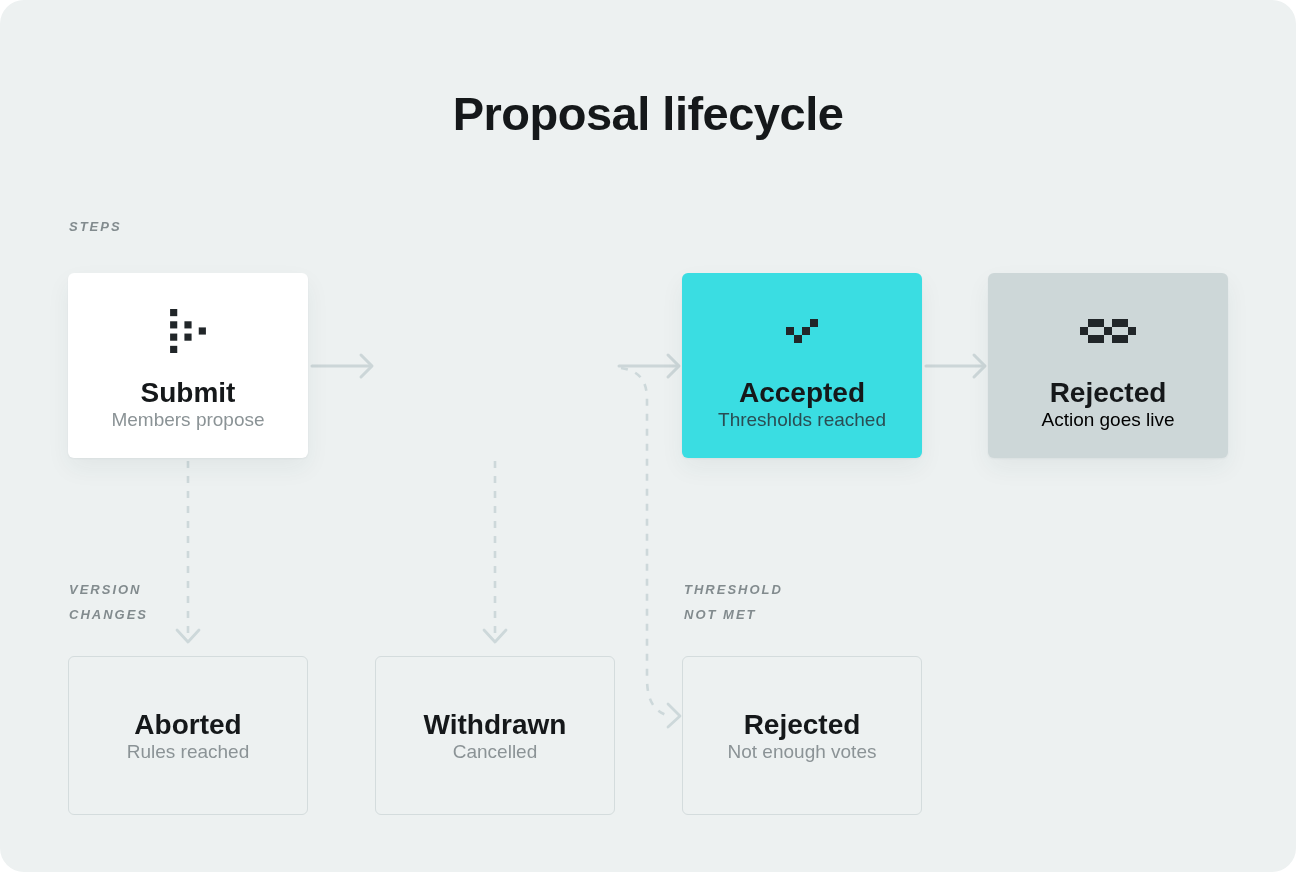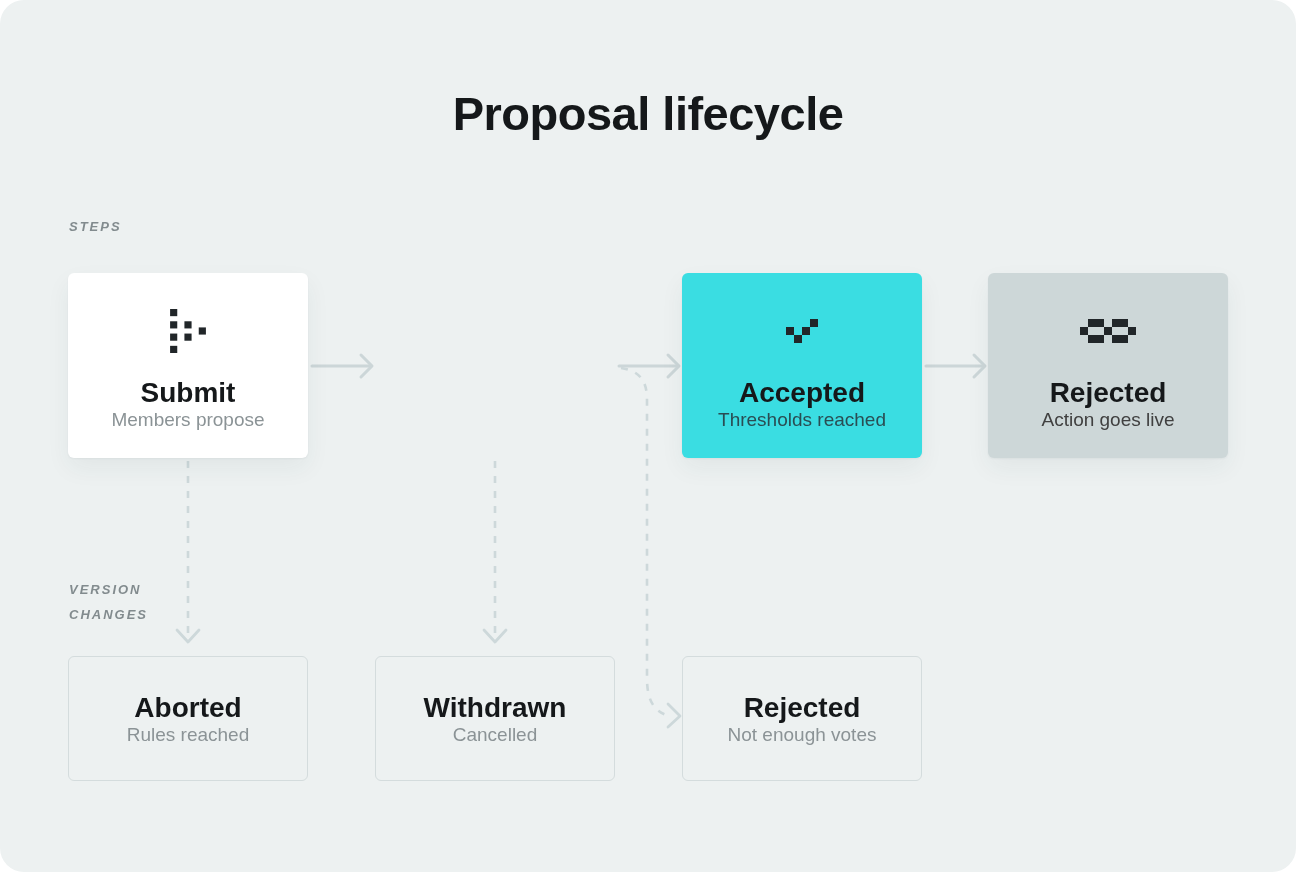--- a/index.html
+++ b/index.html
@@ -30,26 +30,26 @@
   }
   .step-card{top:273px;height:185px;padding-top:4px;
     box-shadow:0 1px 2px rgba(30,60,70,.05),0 10px 24px rgba(30,60,70,.06);}
   .step-card .icon-slot{height:52px;display:flex;align-items:center;justify-content:center;margin-bottom:20px}
   .card-title{font-size:28px;font-weight:700;color:var(--ink);line-height:32px}
   .card-subtitle{font-size:19px;font-weight:400;color:var(--subtle-text);margin-top:0;line-height:22px}
   .variant-white{background:var(--card-white)}
   .variant-accent{background:var(--accent)}
   .variant-accent .card-subtitle{color:var(--accent-ink)}
   .variant-muted{background:var(--muted-card)}
-  .variant-muted .card-subtitle{color:#404040}
+  .variant-muted .card-subtitle{color:#000000}
   #card-submit{left:68px}
   #card-vote{left:375px}
   #card-accepted{left:682px}
   #card-execute{left:988px}
-  .end-card{top:656px;height:125px;background:transparent;border:1px solid var(--outline)}
+  .end-card{top:656px;height:159px;background:transparent;border:1px solid var(--outline)}
   #card-aborted{left:68px}
   #card-withdrawn{left:375px}
   #card-rejected{left:682px}
   .arrows{position:absolute;left:0;top:0;pointer-events:none}
   .arrow-line{stroke:var(--arrow);stroke-width:3;fill:none;stroke-linecap:round;stroke-linejoin:round}
   .dash-line{stroke:var(--dashed-arrow);stroke-width:2.6;fill:none;stroke-linecap:butt;stroke-dasharray:7 8}
   .dash-head{stroke:var(--dashed-arrow);stroke-width:2.8;fill:none;stroke-linecap:round;stroke-linejoin:round}
   .px{fill:var(--icon)}
 </style>
 </head>
@@ -133,20 +133,22 @@
         <rect class="px" x="32" y="16" width="8" height="8"></rect>
         <rect class="px" x="40" y="16" width="8" height="8"></rect>
       </svg>
     </div>
     <div class="card-title">Rejected</div>
     <div class="card-subtitle">Action goes live</div>
   </div>
 
   <div class="eyebrow" id="version-changes-label">VERSION
 CHANGES</div>
+  <div class="eyebrow" id="threshold-label">THRESHOLD
+NOT MET</div>
 
   <div class="card end-card" id="card-aborted">
     <div class="card-title">Aborted</div>
     <div class="card-subtitle">Rules reached</div>
   </div>
 
   <div class="card end-card" id="card-rejected">
     <div class="card-title">Rejected</div>
     <div class="card-subtitle">Not enough votes</div>
   </div>

